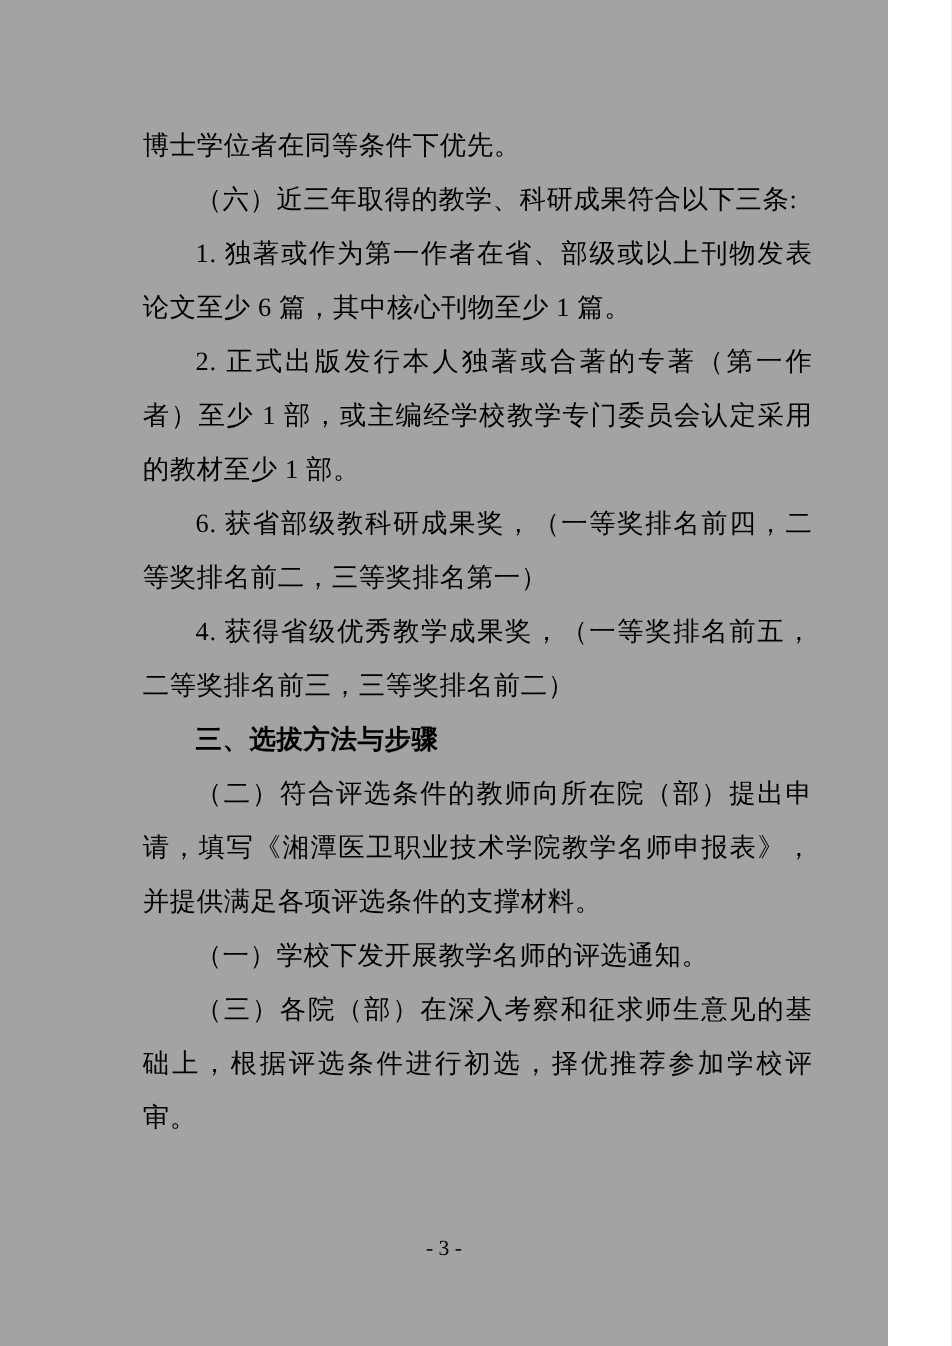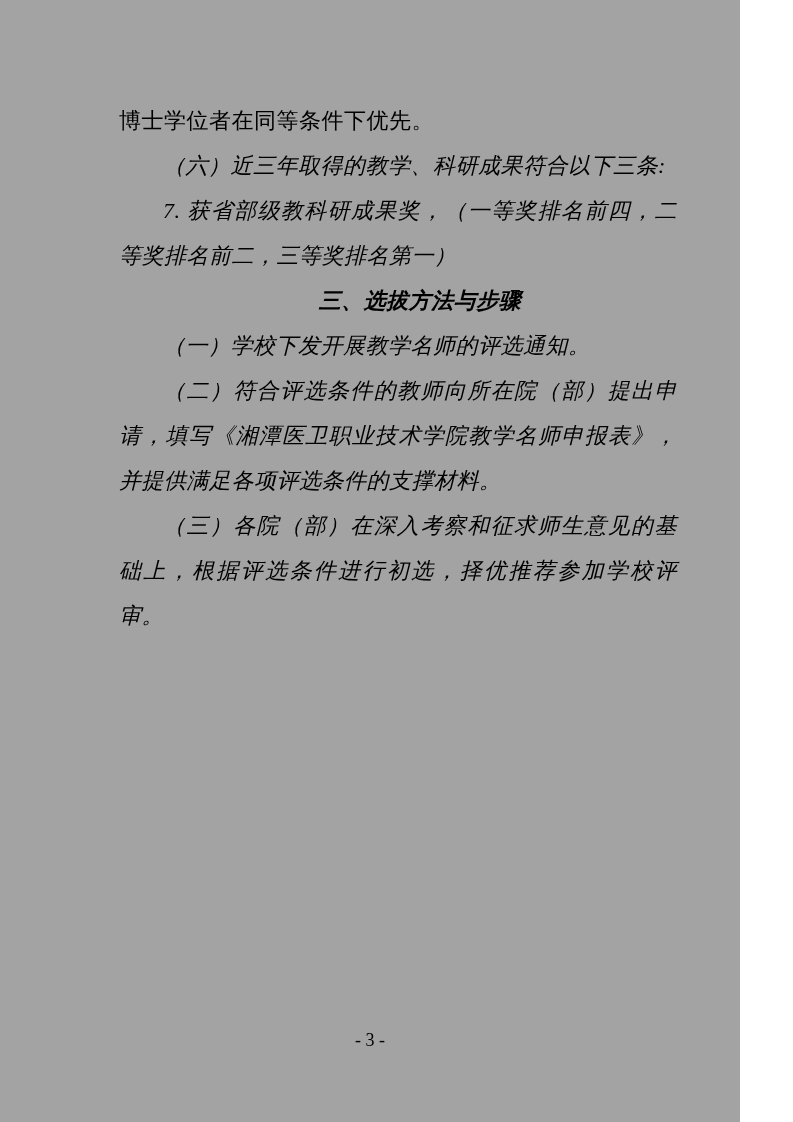--- a/index.html
+++ b/index.html
@@ -26,46 +26,48 @@
     margin: 0;
     padding: 0;
     font-size: 22px;
     line-height: 45px;
     text-align: justify;
     letter-spacing: 0.5px;
     word-break: break-all;
   }
   .doc-body p.indent {
     text-indent: 2em;
-    font-style: italic;
   }
   .doc-body p.heading {
     font-weight: bold;
     font-family: "Liberation Sans", sans-serif;
-    text-align: center;
+    text-align: left;
   }
   .page-footer {
     position: absolute;
     left: 0;
     width: 100%;
     top: 1030px;
     text-align: center;
     font-size: 18px;
     font-family: "Liberation Serif", serif;
     color: #000000;
   }
 </style>
 </head>
 <body>
 
 <div class="page">
   <div class="doc-body">
 
   <p class="">博士学位者在同等条件下优先。</p>
       <p class="indent">（六）近三年取得的教学、科研成果符合以下三条:</p>
-      <p class="indent">7. 获省部级教科研成果奖，（一等奖排名前四，二等奖排名前二，三等奖排名第一）</p>
+      <p class="indent">1. 独著或作为第一作者在省、部级或以上刊物发表论文至少 6 篇，其中核心刊物至少 1 篇。</p>
+      <p class="indent">2. 正式出版发行本人独著或合著的专著（第一作者）至少 1 部，或主编经学校教学专门委员会认定采用的教材至少 1 部。</p>
+      <p class="indent">6. 获省部级教科研成果奖，（一等奖排名前四，二等奖排名前二，三等奖排名第一）</p>
+      <p class="indent">4. 获得省级优秀教学成果奖，（一等奖排名前五，二等奖排名前三，三等奖排名前二）</p>
       <p class="indent heading">三、选拔方法与步骤</p>
+      <p class="indent">（二）符合评选条件的教师向所在院（部）提出申请，填写《湘潭医卫职业技术学院教学名师申报表》，并提供满足各项评选条件的支撑材料。</p>
       <p class="indent">（一）学校下发开展教学名师的评选通知。</p>
-      <p class="indent">（二）符合评选条件的教师向所在院（部）提出申请，填写《湘潭医卫职业技术学院教学名师申报表》，并提供满足各项评选条件的支撑材料。</p>
       <p class="indent">（三）各院（部）在深入考察和征求师生意见的基础上，根据评选条件进行初选，择优推荐参加学校评审。</p>
     </div>
   <div class="page-footer">- 3 -</div>
 </div>
 
 </body></html>

